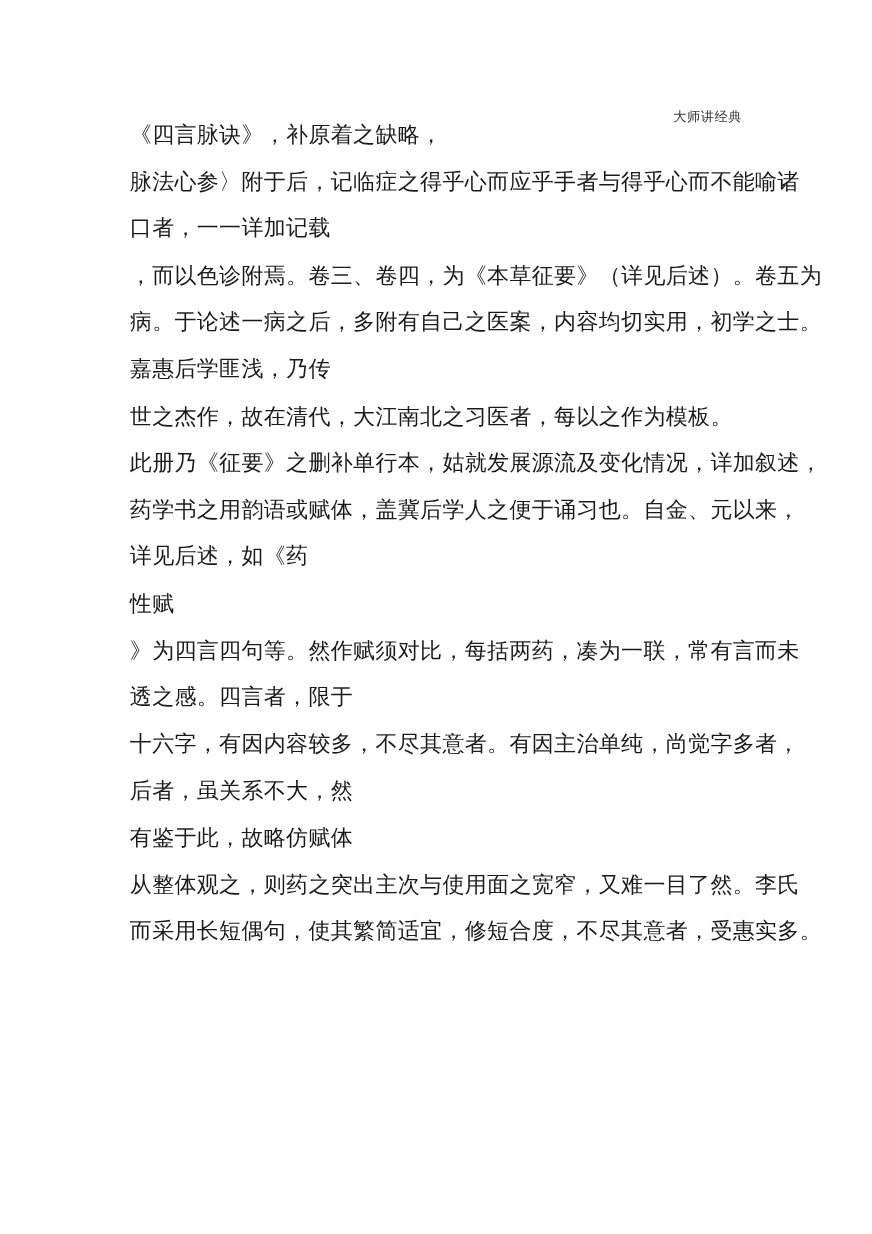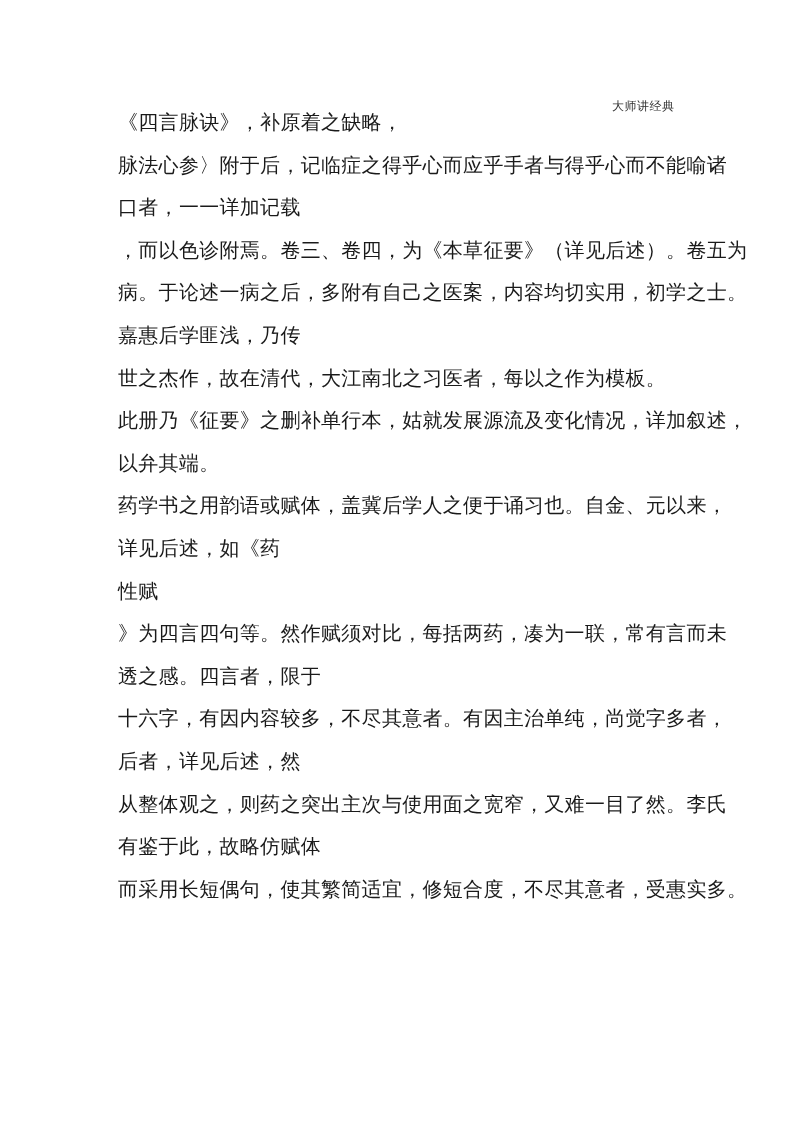--- a/index.html
+++ b/index.html
@@ -45,24 +45,23 @@
 
 <div class="doc-body">
   <div class="doc-line">《四言脉诀》，补原着之缺略，</div>
   <div class="doc-line">脉法心参〉附于后，记临症之得乎心而应乎手者与得乎心而不能喻诸</div>
   <div class="doc-line">口者，一一详加记载</div>
   <div class="doc-line">，而以色诊附焉。卷三、卷四，为《本草征要》（详见后述）。卷五为</div>
   <div class="doc-line">病。于论述一病之后，多附有自己之医案，内容均切实用，初学之士。</div>
   <div class="doc-line">嘉惠后学匪浅，乃传</div>
   <div class="doc-line">世之杰作，故在清代，大江南北之习医者，每以之作为模板。</div>
   <div class="doc-line">此册乃《征要》之删补单行本，姑就发展源流及变化情况，详加叙述，</div>
-  <div class="doc-line">以弁其端。</div>
   <div class="doc-line">药学书之用韵语或赋体，盖冀后学人之便于诵习也。自金、元以来，</div>
   <div class="doc-line">详见后述，如《药</div>
   <div class="doc-line">性赋</div>
   <div class="doc-line">》为四言四句等。然作赋须对比，每括两药，凑为一联，常有言而未</div>
   <div class="doc-line">透之感。四言者，限于</div>
   <div class="doc-line">十六字，有因内容较多，不尽其意者。有因主治单纯，尚觉字多者，</div>
-  <div class="doc-line">后者，详见后述，然</div>
+  <div class="doc-line">后者，虽关系不大，然</div>
+  <div class="doc-line">有鉴于此，故略仿赋体</div>
   <div class="doc-line">从整体观之，则药之突出主次与使用面之宽窄，又难一目了然。李氏</div>
-  <div class="doc-line">有鉴于此，故略仿赋体</div>
   <div class="doc-line">而采用长短偶句，使其繁简适宜，修短合度，不尽其意者，受惠实多。</div>
 </div>
 
 </body></html>

